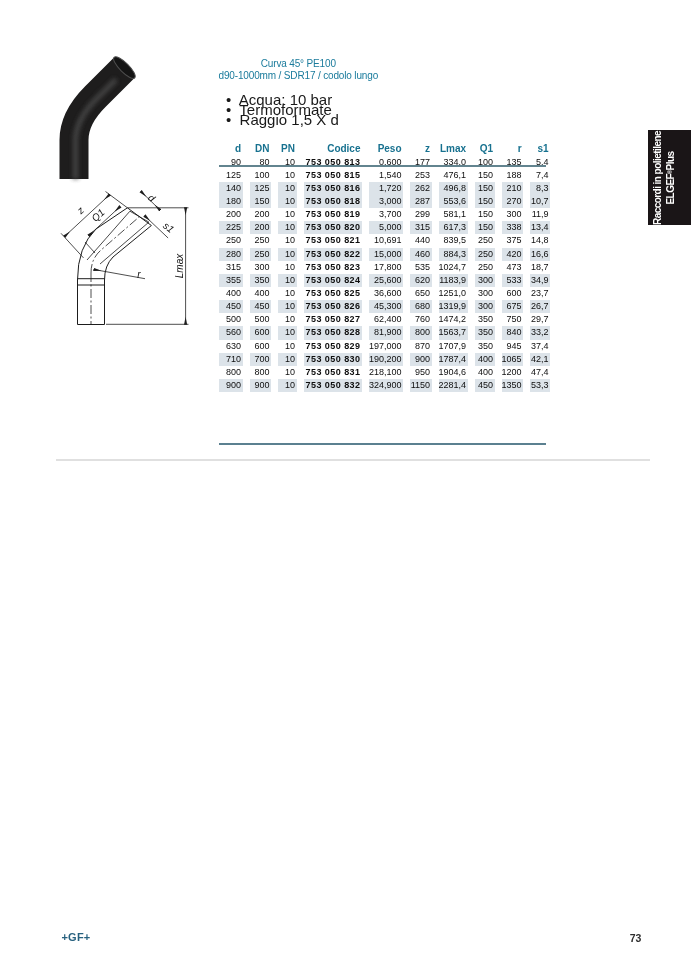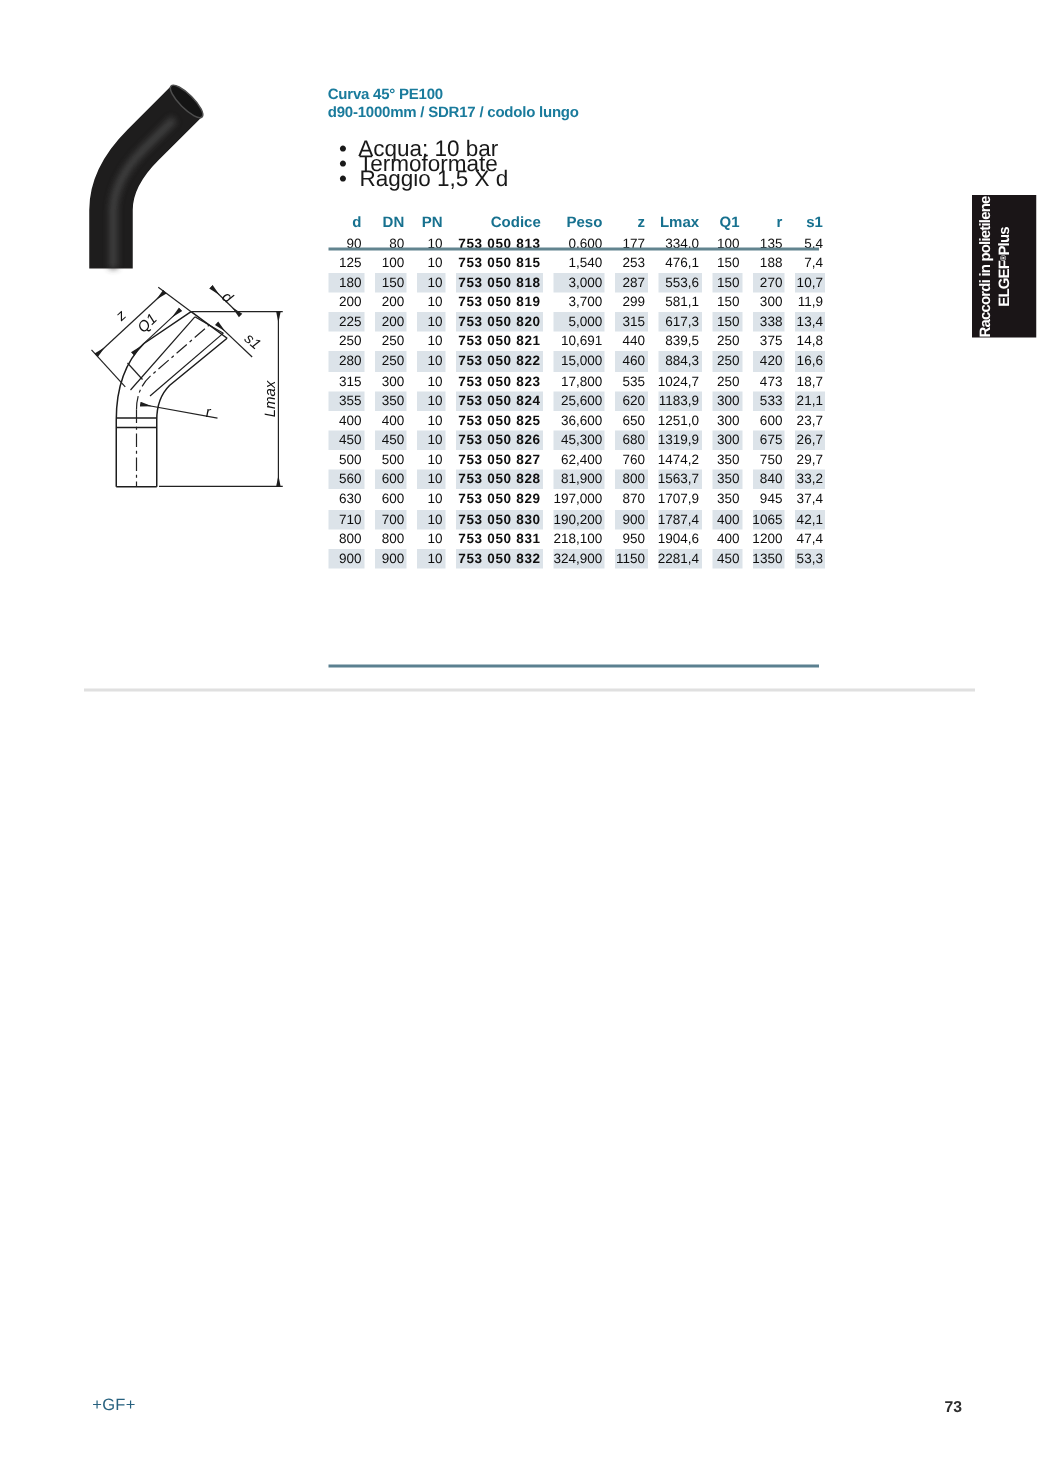--- a/index.html
+++ b/index.html
@@ -80,21 +80,21 @@
   <text x="98.8" y="92.8" text-anchor="middle" font-size="10" font-style="italic" fill="#111">r</text>
 
   <g fill="none" stroke="#222" stroke-width="0.8">
     <path d="M 87.5 22.8 L 148.5 22.8"></path>
     <path d="M 66 139.3 L 148.5 139.3"></path>
     <path d="M 145.6 22.8 L 145.6 139.3" marker-start="url(#ar)" marker-end="url(#ar)"></path>
   </g>
   <text x="140" y="84.4" text-anchor="middle" font-size="10" font-style="italic" fill="#111" transform="rotate(-90 140 81)">Lmax</text>
 </svg>
 
-<div class="abs teal" style="left:218.5px;top:57.5px;font-size:10px;font-weight:bold;line-height:12.3px;letter-spacing:-0.15px;">
+<div class="abs teal" style="left:218.5px;top:57.5px;font-size:10px;font-weight:normal;line-height:12.3px;letter-spacing:-0.15px;text-align:center;">
   Curva 45° PE100<br>d90-1000mm / SDR17 / codolo lungo
 </div>
 
 <div class="abs" style="left:226px;top:95px;font-size:15px;color:#191919;line-height:10.15px;">
   <div>•&nbsp; Acqua: 10 bar</div>
   <div>•&nbsp; Termoformate</div>
   <div>•&nbsp; Raggio 1,5 X d</div>
 </div>
 
 <div class="abs" style="left:211.5px;top:139px;">
@@ -145,20 +145,32 @@
           <td>10</td>
           <td class="cod">753 050 815</td>
           <td>1,540</td>
           <td>253</td>
           <td>476,1</td>
           <td>150</td>
           <td>188</td>
           <td>7,4</td>
         </tr>
 <tr class="data odd">
+          <td>140</td>
+          <td>125</td>
+          <td>10</td>
+          <td class="cod">753 050 816</td>
+          <td>1,720</td>
+          <td>262</td>
+          <td>496,8</td>
+          <td>150</td>
+          <td>210</td>
+          <td>8,3</td>
+        </tr>
+<tr class="data odd">
           <td>180</td>
           <td>150</td>
           <td>10</td>
           <td class="cod">753 050 818</td>
           <td>3,000</td>
           <td>287</td>
           <td>553,6</td>
           <td>150</td>
           <td>270</td>
           <td>10,7</td>
@@ -226,21 +238,21 @@
 <tr class="data odd">
           <td>355</td>
           <td>350</td>
           <td>10</td>
           <td class="cod">753 050 824</td>
           <td>25,600</td>
           <td>620</td>
           <td>1183,9</td>
           <td>300</td>
           <td>533</td>
-          <td>21,1</td>
+          <td>34,9</td>
         </tr>
 <tr class="data">
           <td>400</td>
           <td>400</td>
           <td>10</td>
           <td class="cod">753 050 825</td>
           <td>36,600</td>
           <td>650</td>
           <td>1251,0</td>
           <td>300</td>
@@ -343,15 +355,15 @@
 
 <div class="abs" style="left:648px;top:130px;width:43px;height:95.2px;">
   <div style="position:absolute;left:38%;top:50%;transform:translate(-50%,-50%) rotate(-90deg);white-space:nowrap;
               color:#fff;font-size:10px;font-weight:bold;line-height:13.2px;text-align:center;letter-spacing:-0.55px;">
     Raccordi in polietilene<br>ELGEF<span style="font-size:5.5px;vertical-align:2px;">®</span>Plus
   </div>
 </div>
 
 <div class="abs" style="left:56px;top:459.4px;width:594px;height:1.2px;background:#e0e0e0;"></div>
 
-<div class="abs" style="left:61.5px;top:931px;font-size:11px;font-weight:normal;color:#27617f;letter-spacing:0.2px;">+GF+</div>
+<div class="abs" style="left:61.5px;top:931px;font-size:11px;font-weight:bold;color:#27617f;letter-spacing:0.2px;">+GF+</div>
 
 <div class="abs" style="left:620px;top:933.4px;width:31px;font-size:10.5px;line-height:10.5px;font-weight:bold;color:#2e2e2e;text-align:center;">73</div>
 
 </body></html>

